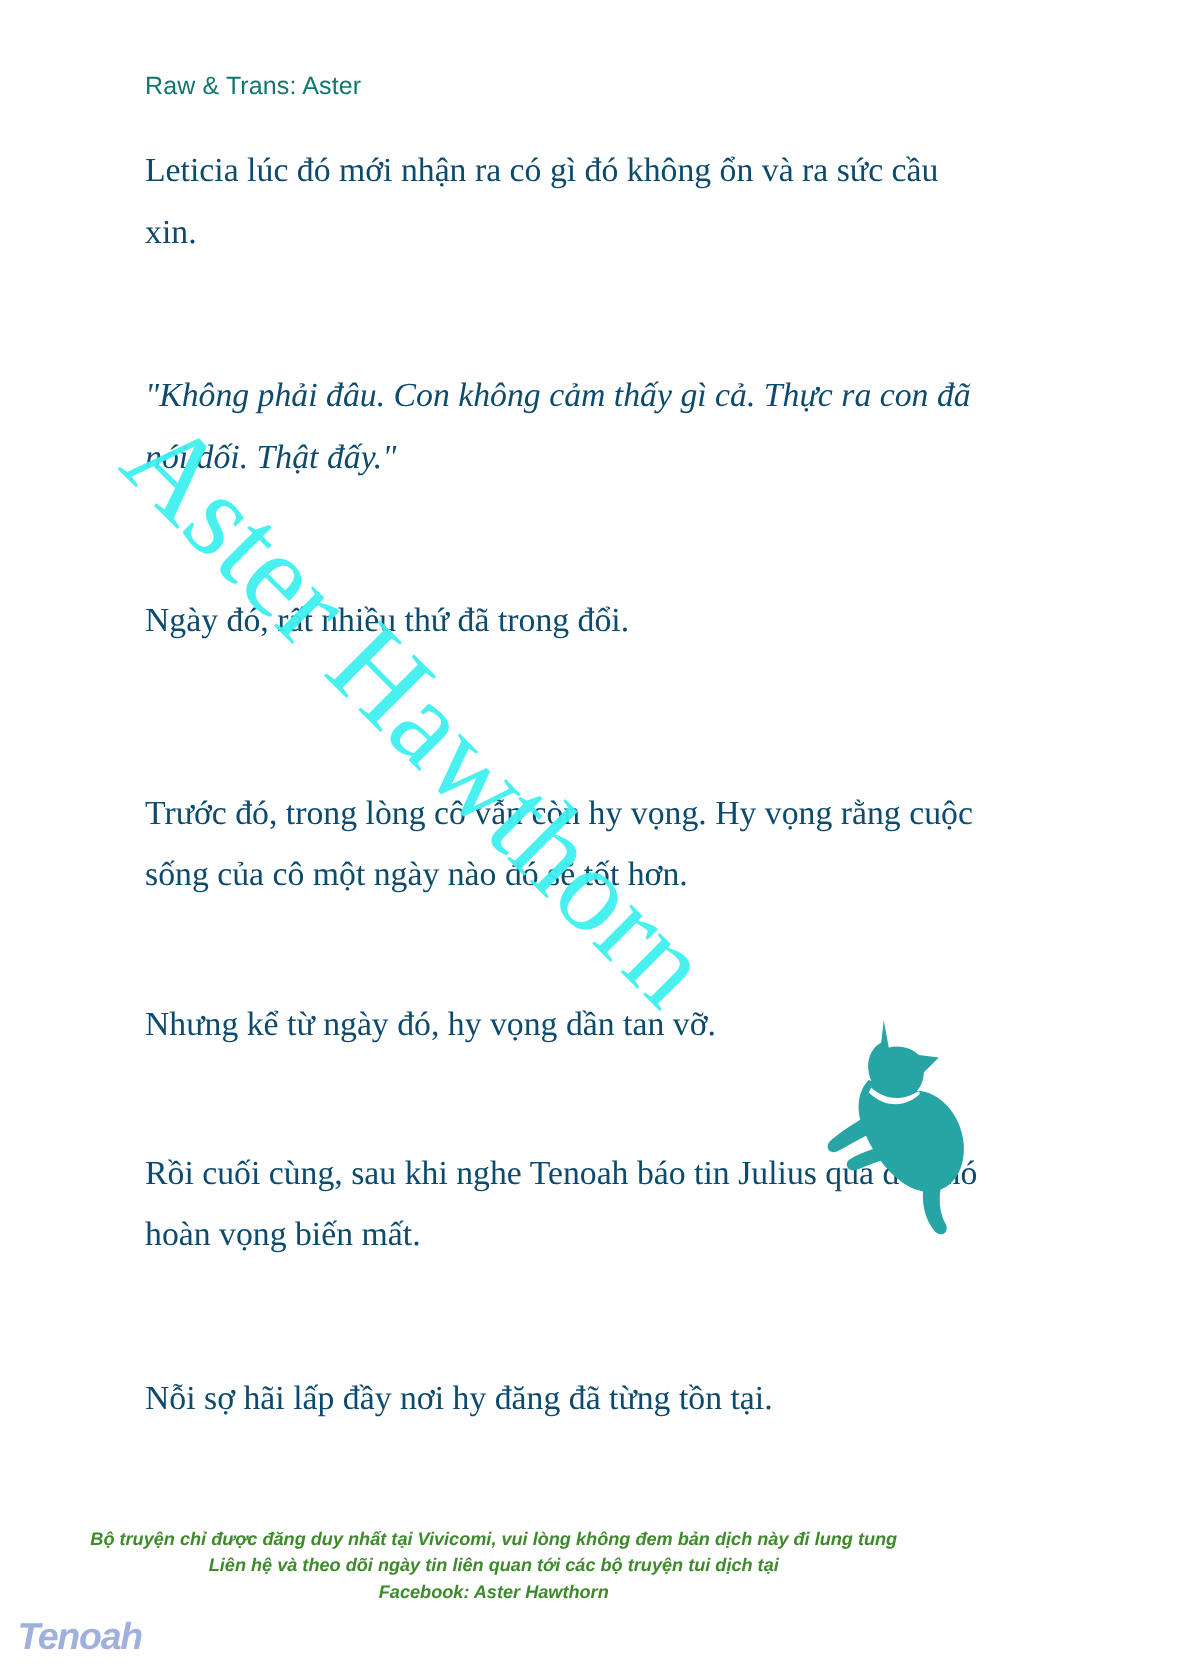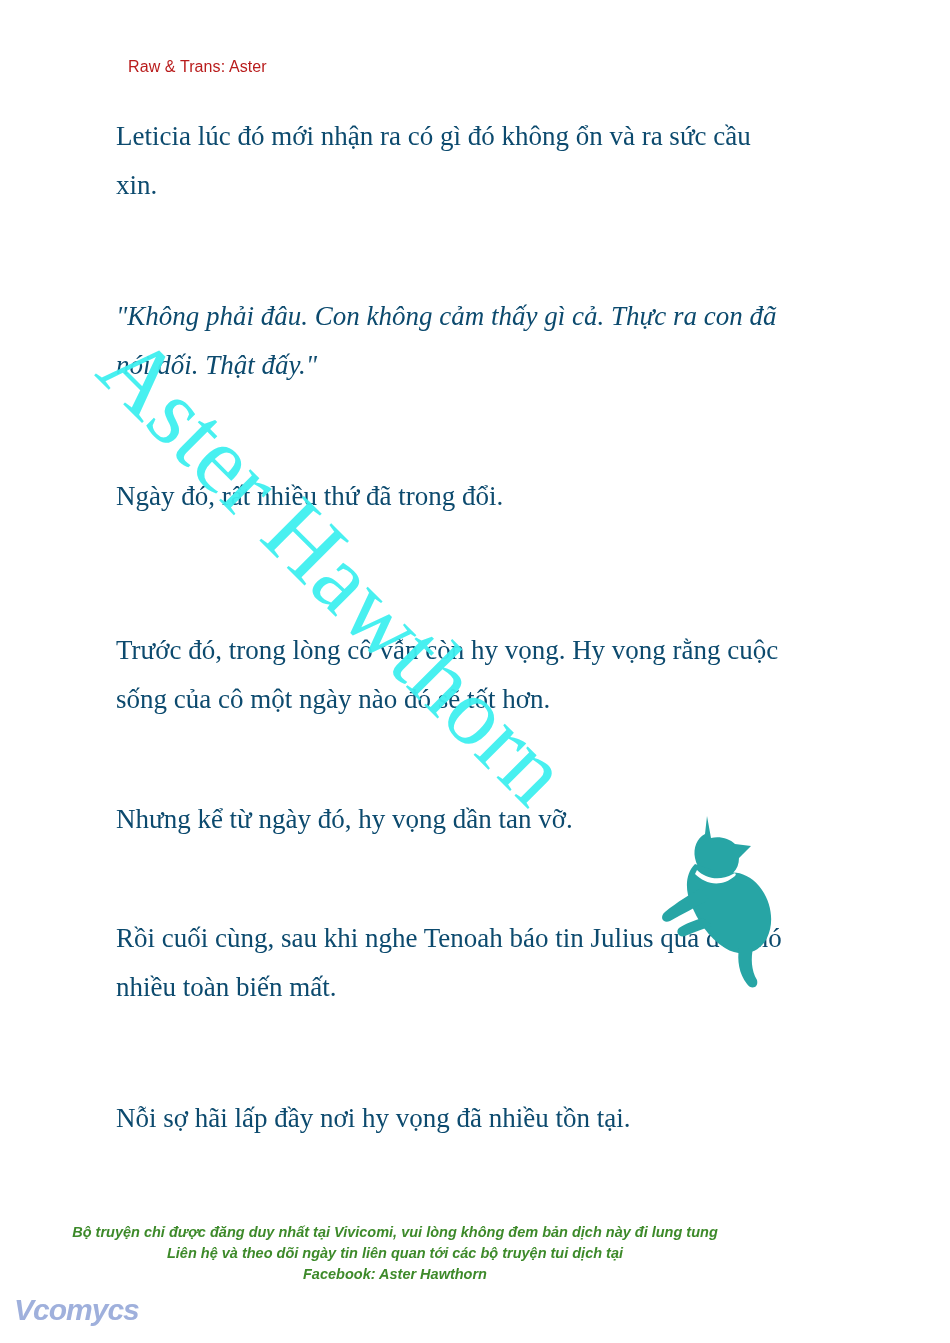--- a/index.html
+++ b/index.html
@@ -18,24 +18,23 @@
       left: 0; top: 0;
       width: 950px;
       height: 1343px;
       background: #ffffff;
     }
     .header-credit {
       position: absolute;
       left: 116px;
       top: 58px;
       font-family: "Liberation Sans", sans-serif;
-      font-size: 16px;
-      color: #b91c1c;
+      font-size: 20px;
+      color: #0f766e;
       letter-spacing: 0.1px;
-      margin-left: 12px;
     }
     .para {
       position: absolute;
       left: 116px;
       width: 730px;
       font-family: "Liberation Serif", serif;
       font-size: 27px;
       line-height: 49px;
       color: #0c4a6e;
       margin: 0;
@@ -125,25 +124,25 @@
     <div>Trước đó, trong lòng cô vẫn còn hy vọng. Hy vọng rằng cuộc</div>
     <div>sống của cô một ngày nào đó sẽ tốt hơn.</div>
   </div>
 
   <div class="para" style="top:795px;">
     <div>Nhưng kể từ ngày đó, hy vọng dần tan vỡ.</div>
   </div>
 
   <div class="para" style="top:914px;">
     <div>Rồi cuối cùng, sau khi nghe Tenoah báo tin Julius qua đời, nó</div>
-    <div>nhiều toàn biến mất.</div>
+    <div>hoàn vọng biến mất.</div>
   </div>
 
   <div class="para" style="top:1094px;">
-    <div>Nỗi sợ hãi lấp đầy nơi hy vọng đã nhiều tồn tại.</div>
+    <div>Nỗi sợ hãi lấp đầy nơi hy đăng đã từng tồn tại.</div>
   </div>
 
   <div class="watermark-wrap">
     <div class="watermark" style="left:150px; top:318px;">Aster Hawthorn</div>
   </div>
 
   <svg class="cat" viewBox="0 0 125 185" xmlns="http://www.w3.org/2000/svg">
     <g fill="#27a5a5">
 
       <path d="M52 8 L56 30 C64 28 74 30 80 36 L96 38 L84 50 C84 62 76 70 64 70 C52 70 42 62 40 50 C38 40 42 30 50 26 Z"></path>
@@ -159,15 +158,15 @@
 
     <path d="M42 62 C50 70 64 74 78 66 C80 64 82 66 80 68 C66 80 50 76 40 66 Z" fill="#ffffff"></path>
   </svg>
 
   <div class="footer-notice">
     <div>Bộ truyện chỉ được đăng duy nhất tại Vivicomi, vui lòng không đem bản dịch này đi lung tung</div>
     <div>Liên hệ và theo dõi ngày tin liên quan tới các bộ truyện tui dịch tại</div>
     <div>Facebook: Aster Hawthorn</div>
   </div>
 
-  <div class="logo">Vcomycs</div>
+  <div class="logo">Tenoah</div>
 
 </div>
 
 </body></html>

